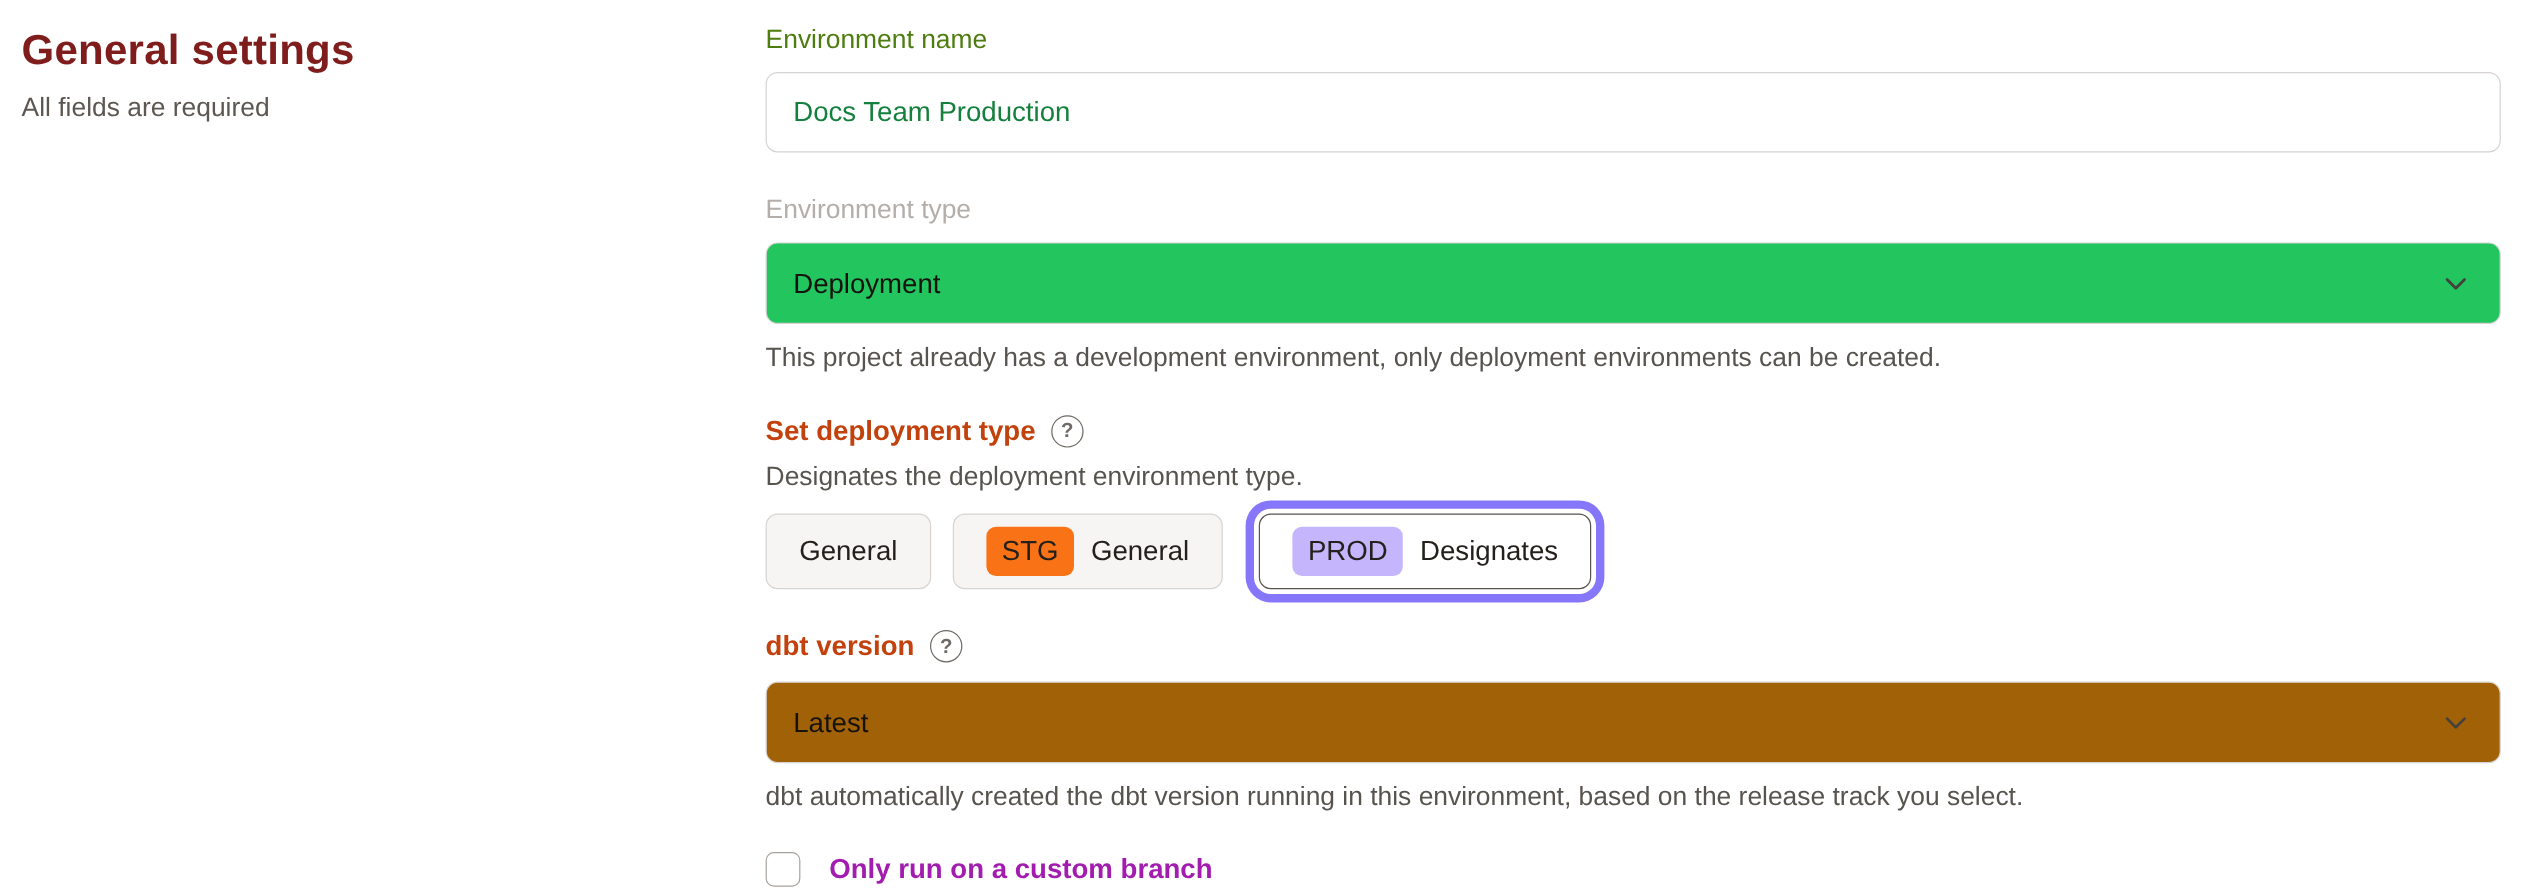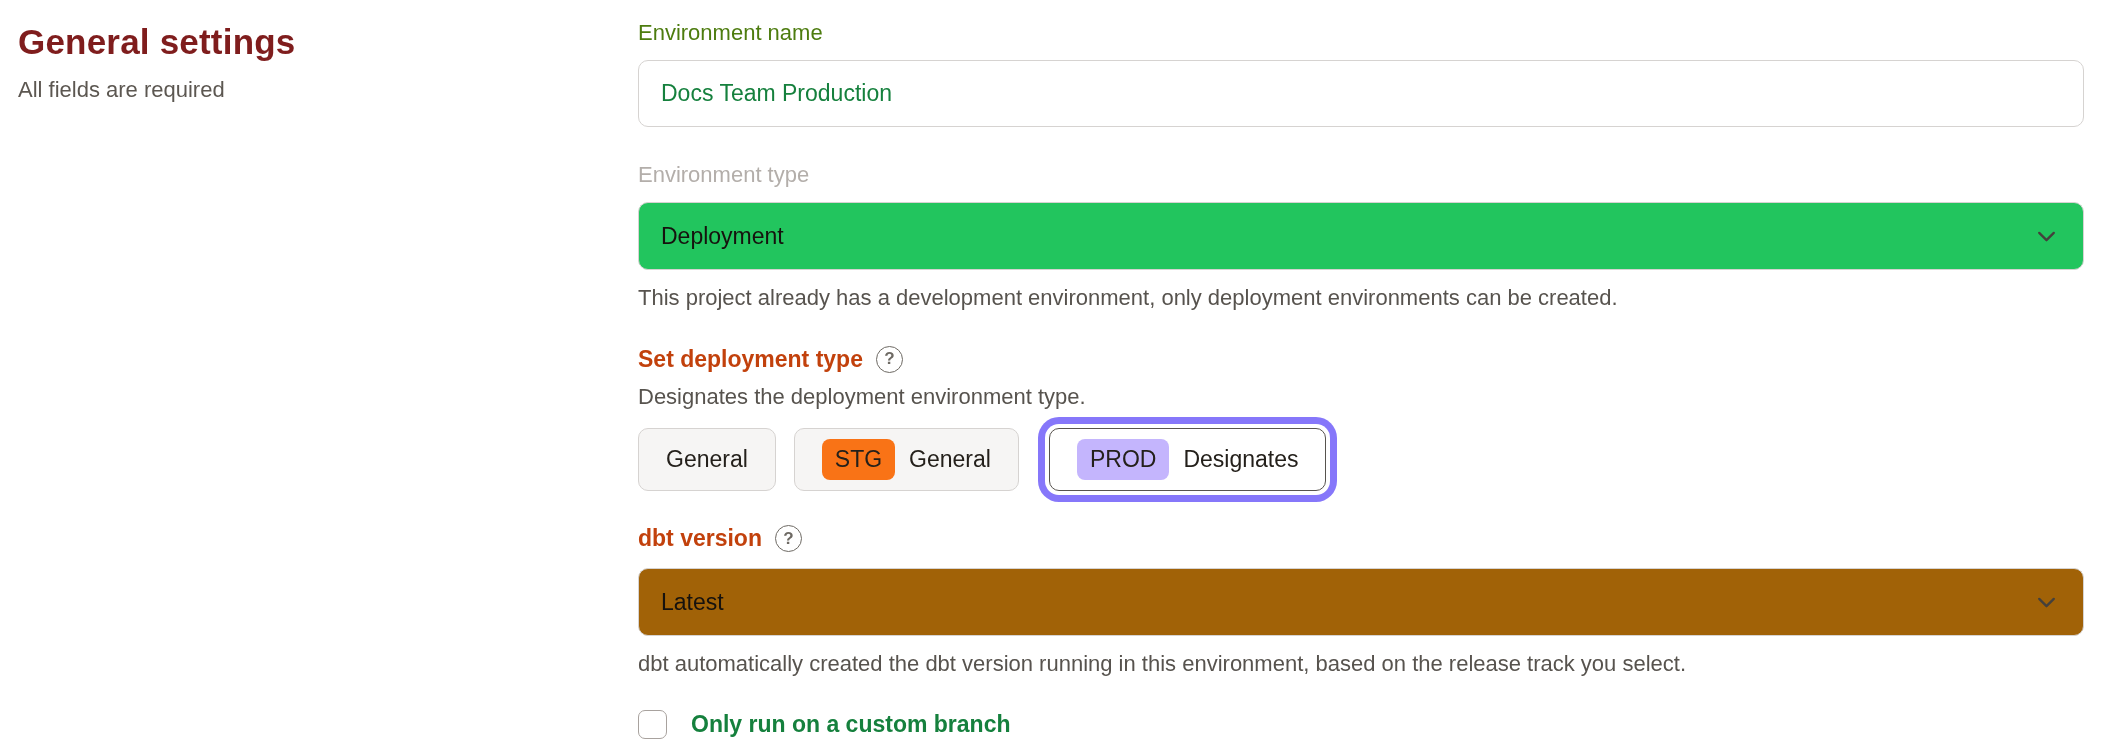--- a/index.html
+++ b/index.html
@@ -68,21 +68,21 @@
   .badge-prod { background:#c4b5fd; }
 
   .group-dbt-version { margin-top:22px; }
   .group-dbt-version .select { margin-top:16px; }
 
   .checkbox-row { display:flex; align-items:center; gap:24px; margin-top:32px; }
   .checkbox {
     width:29px; height:29px; background:#fff;
     border:1.5px solid #a8a29e; border-radius:7px; cursor:pointer; flex:none;
   }
-  .checkbox-label { font-size:23px; font-weight:600; color:#15803d; }
+  .checkbox-label { font-size:23px; font-weight:600; color:#a21caf; }
 </style>
 </head>
 <body>
 
 <div class="page">
 
   <div class="left-panel">
     <div class="page-title">General settings</div>
     <div class="page-subtitle">All fields are required</div>
   </div>

